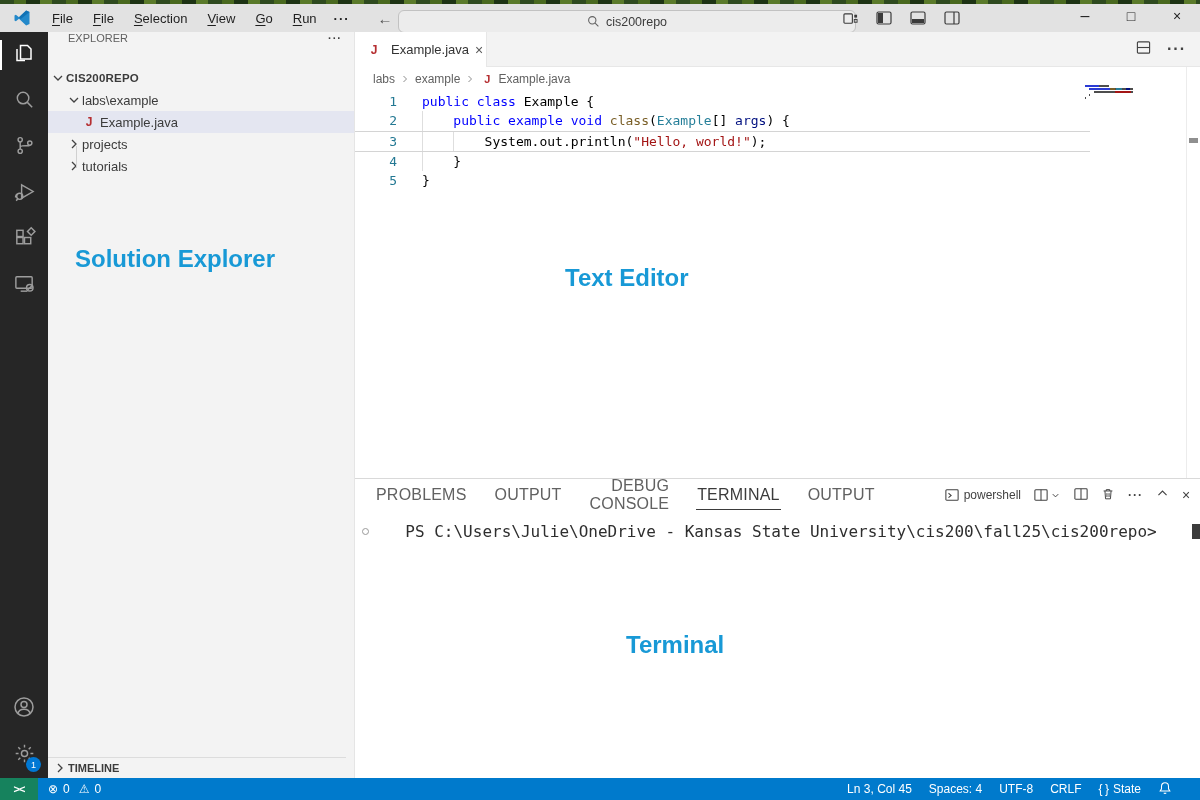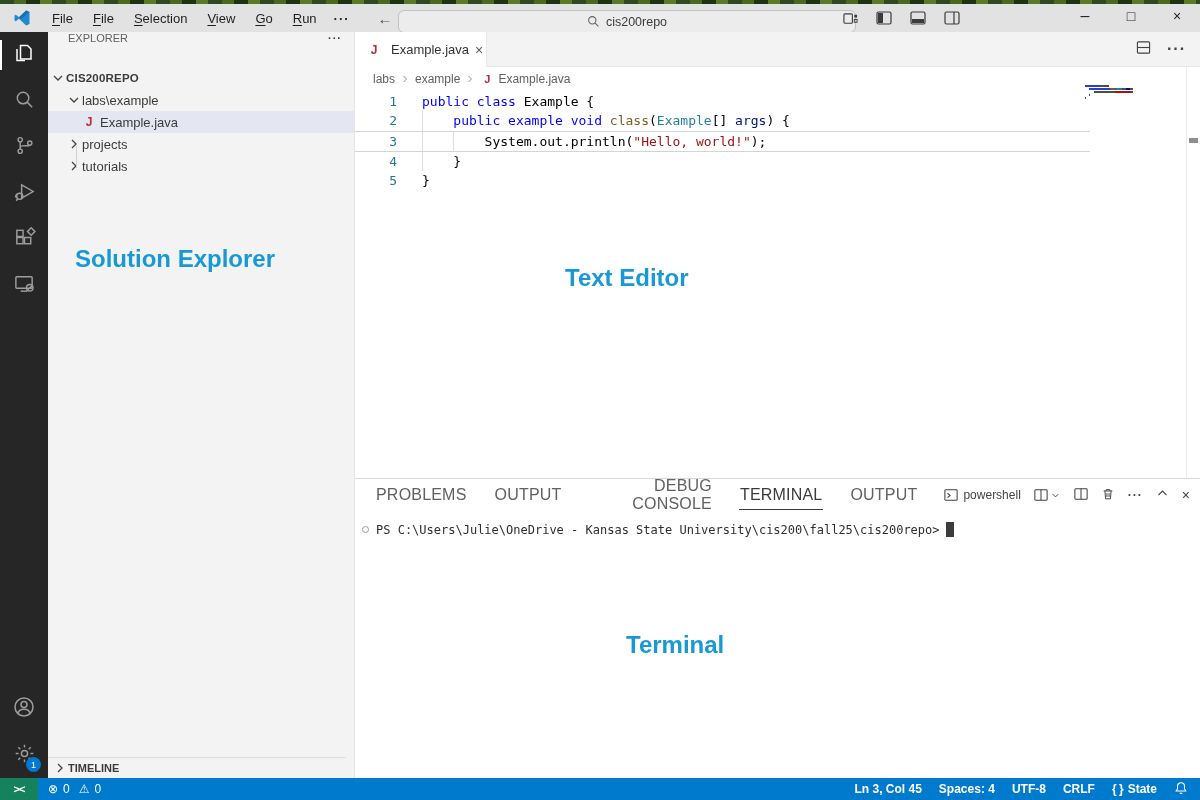--- a/index.html
+++ b/index.html
@@ -77,33 +77,33 @@
   .mm-row span { height:2px; display:inline-block; }
   .overview { position:absolute; right:0; top:35px; bottom:0; width:14px; border-left:1px solid #ececec; }
   .overview .mark { position:absolute; right:2px; top:71px; width:9px; height:5px; background:#6a6a6a; opacity:.75; }
 
   
   .panel { flex:1; border-top:1px solid #d9d9d9; position:relative; background:#fff; }
   .panel-header { height:32px; display:flex; align-items:center; padding:0 10px 0 20px; }
   .panel-tab { font-size:16px; color:#616161; margin-right:26px; padding:5px 1px; letter-spacing:.2px;text-align:right; }
   .panel-tab.active { color:#3b3b3b; border-bottom:1px solid #3b3b3b; }
   .panel-right { margin-left:auto; display:flex; align-items:center; gap:13px; color:#424242; font-size:12px; }
-  .shell-group { display:flex; align-items:flex-start; gap:5px; }
+  .shell-group { display:flex; align-items:flex-start; gap:5px;margin-left:43px; }
   .dots { font-weight:bold; letter-spacing:1px; }
   .panel-x { font-size:14px; }
-  .term-line { display:flex; align-items:center; margin:11px 0 0 7px; font-family:"DejaVu Sans Mono", monospace; font-size:12px; color:#2e2e2e; }
+  .term-line { display:flex; align-items:center; margin:11px 0 0 7px; font-family:"DejaVu Sans Mono", monospace; font-size:16px; color:#2e2e2e;justify-content:space-between; }
   .term-circ { width:7px; height:7px; border:1px solid #9a9a9a; border-radius:50%; margin:0 7px 0 0; flex:none; }
   .term-prompt { white-space:pre; }
   .term-cursor { display:inline-block; width:8px; height:15px; background:#3c3c3c; margin-left:6px; }
 
   
   .statusbar { position:absolute; left:0; right:0; bottom:0; height:22px; background:#007acc; color:#fff; display:flex; align-items:center; font-size:12px; }
   .sb-remote { width:38px; height:22px; background:#16825d; display:flex; align-items:center; justify-content:center; font-weight:bold; font-size:11px; letter-spacing:-1px; }
   .sb-left { display:flex; align-items:center; gap:5px; padding-left:10px; }
-  .sb-right { margin-left:auto; display:flex; align-items:center; gap:17px; padding-right:12px;font-weight:bold; }
+  .sb-right { margin-left:auto; display:flex; align-items:center; gap:17px; padding-right:28px; }
   .sb-item { display:flex; align-items:center; gap:4px; }
 
   
   .annot { position:absolute; font-weight:bold; font-size:24px; color:#1899d6; white-space:nowrap; }
   .annot-se { left:27px; top:213px; }
   .annot-te { left:210px; top:232px; }
   .annot-term { left:271px; top:152px; }
 
   svg { overflow:visible; }
 </style>

